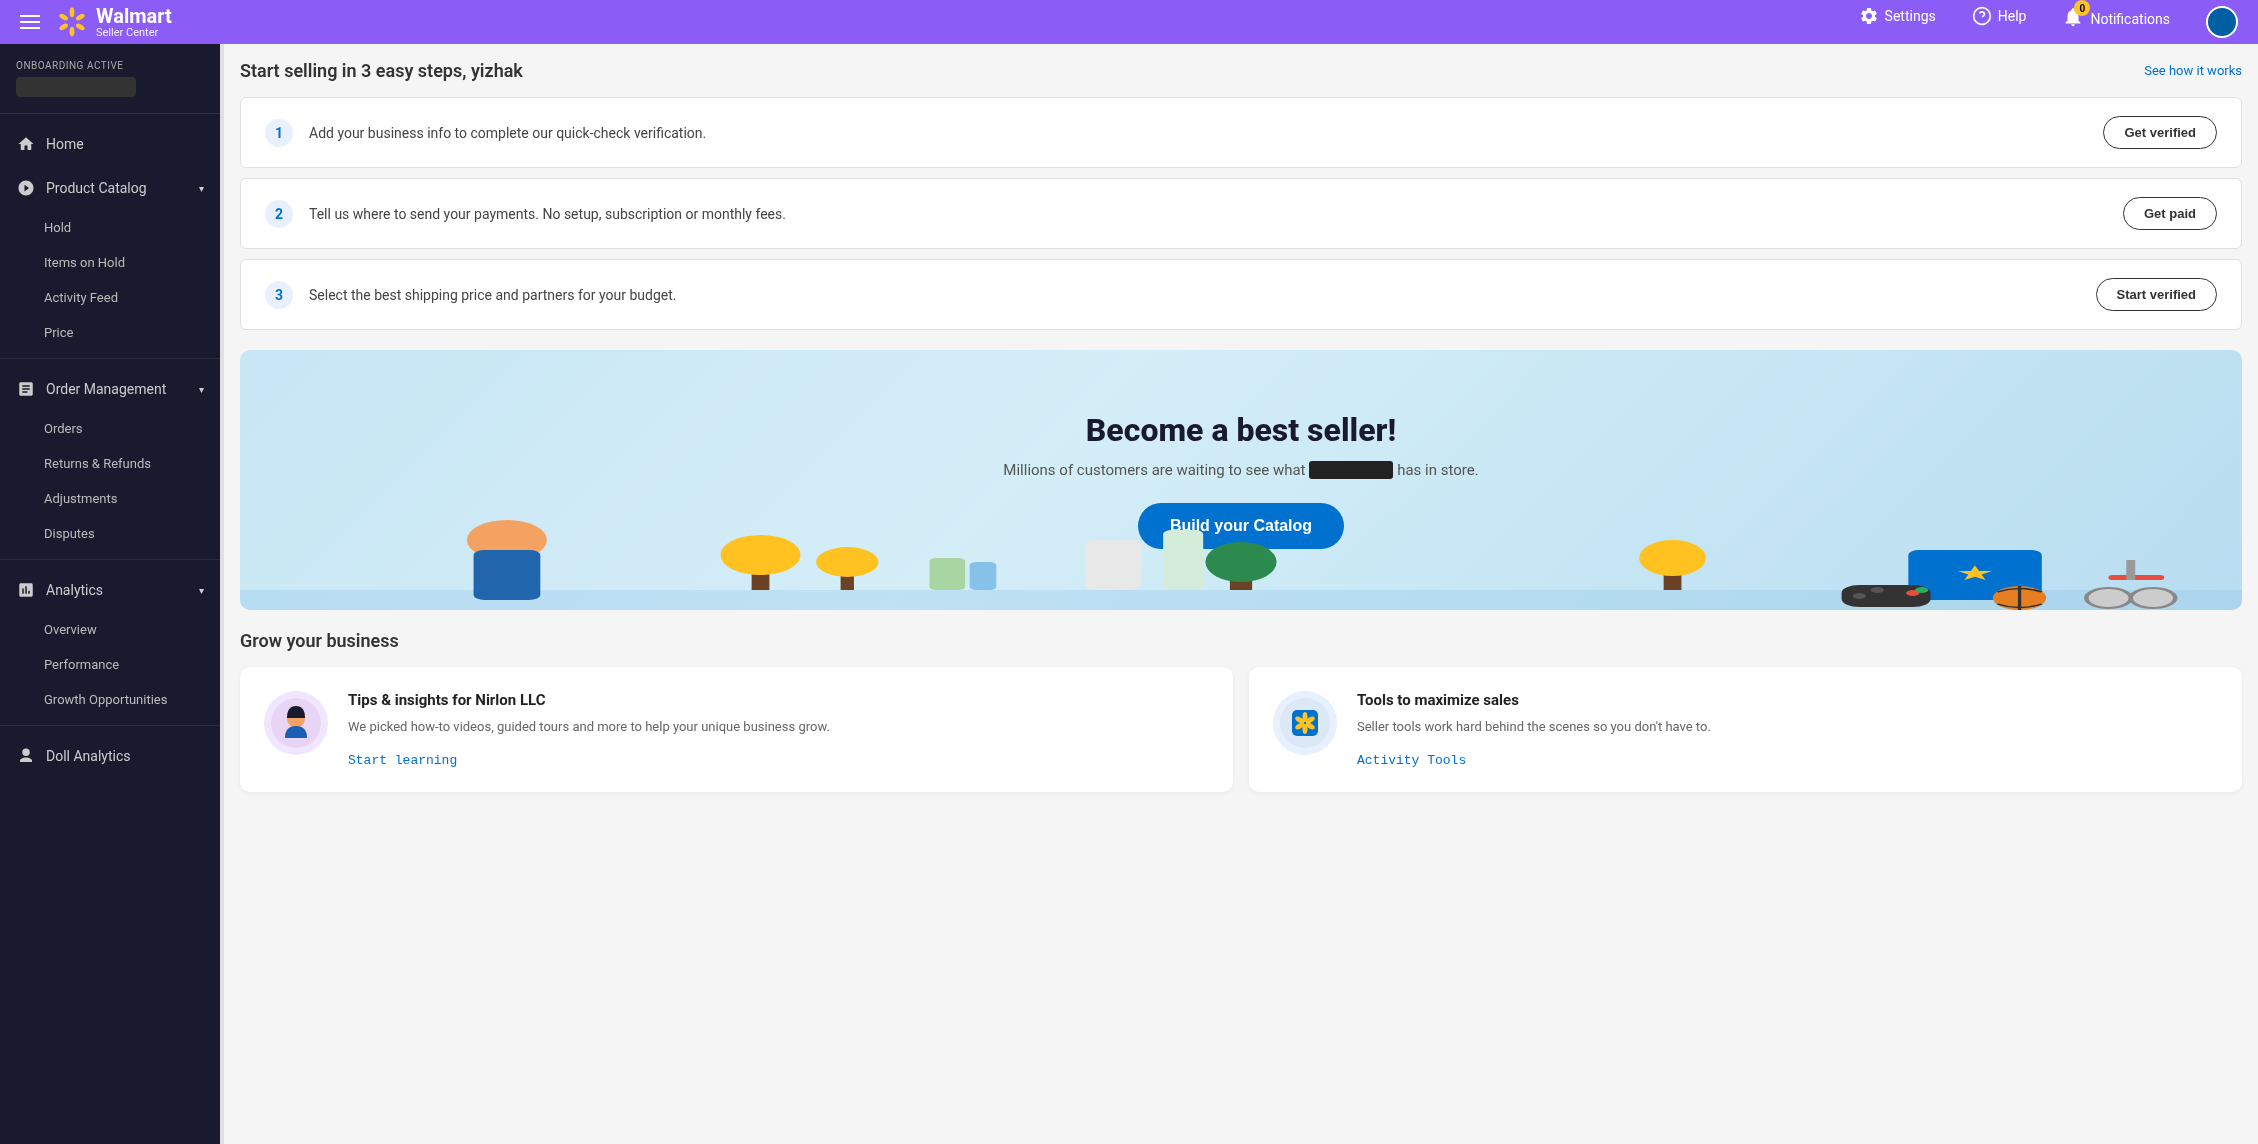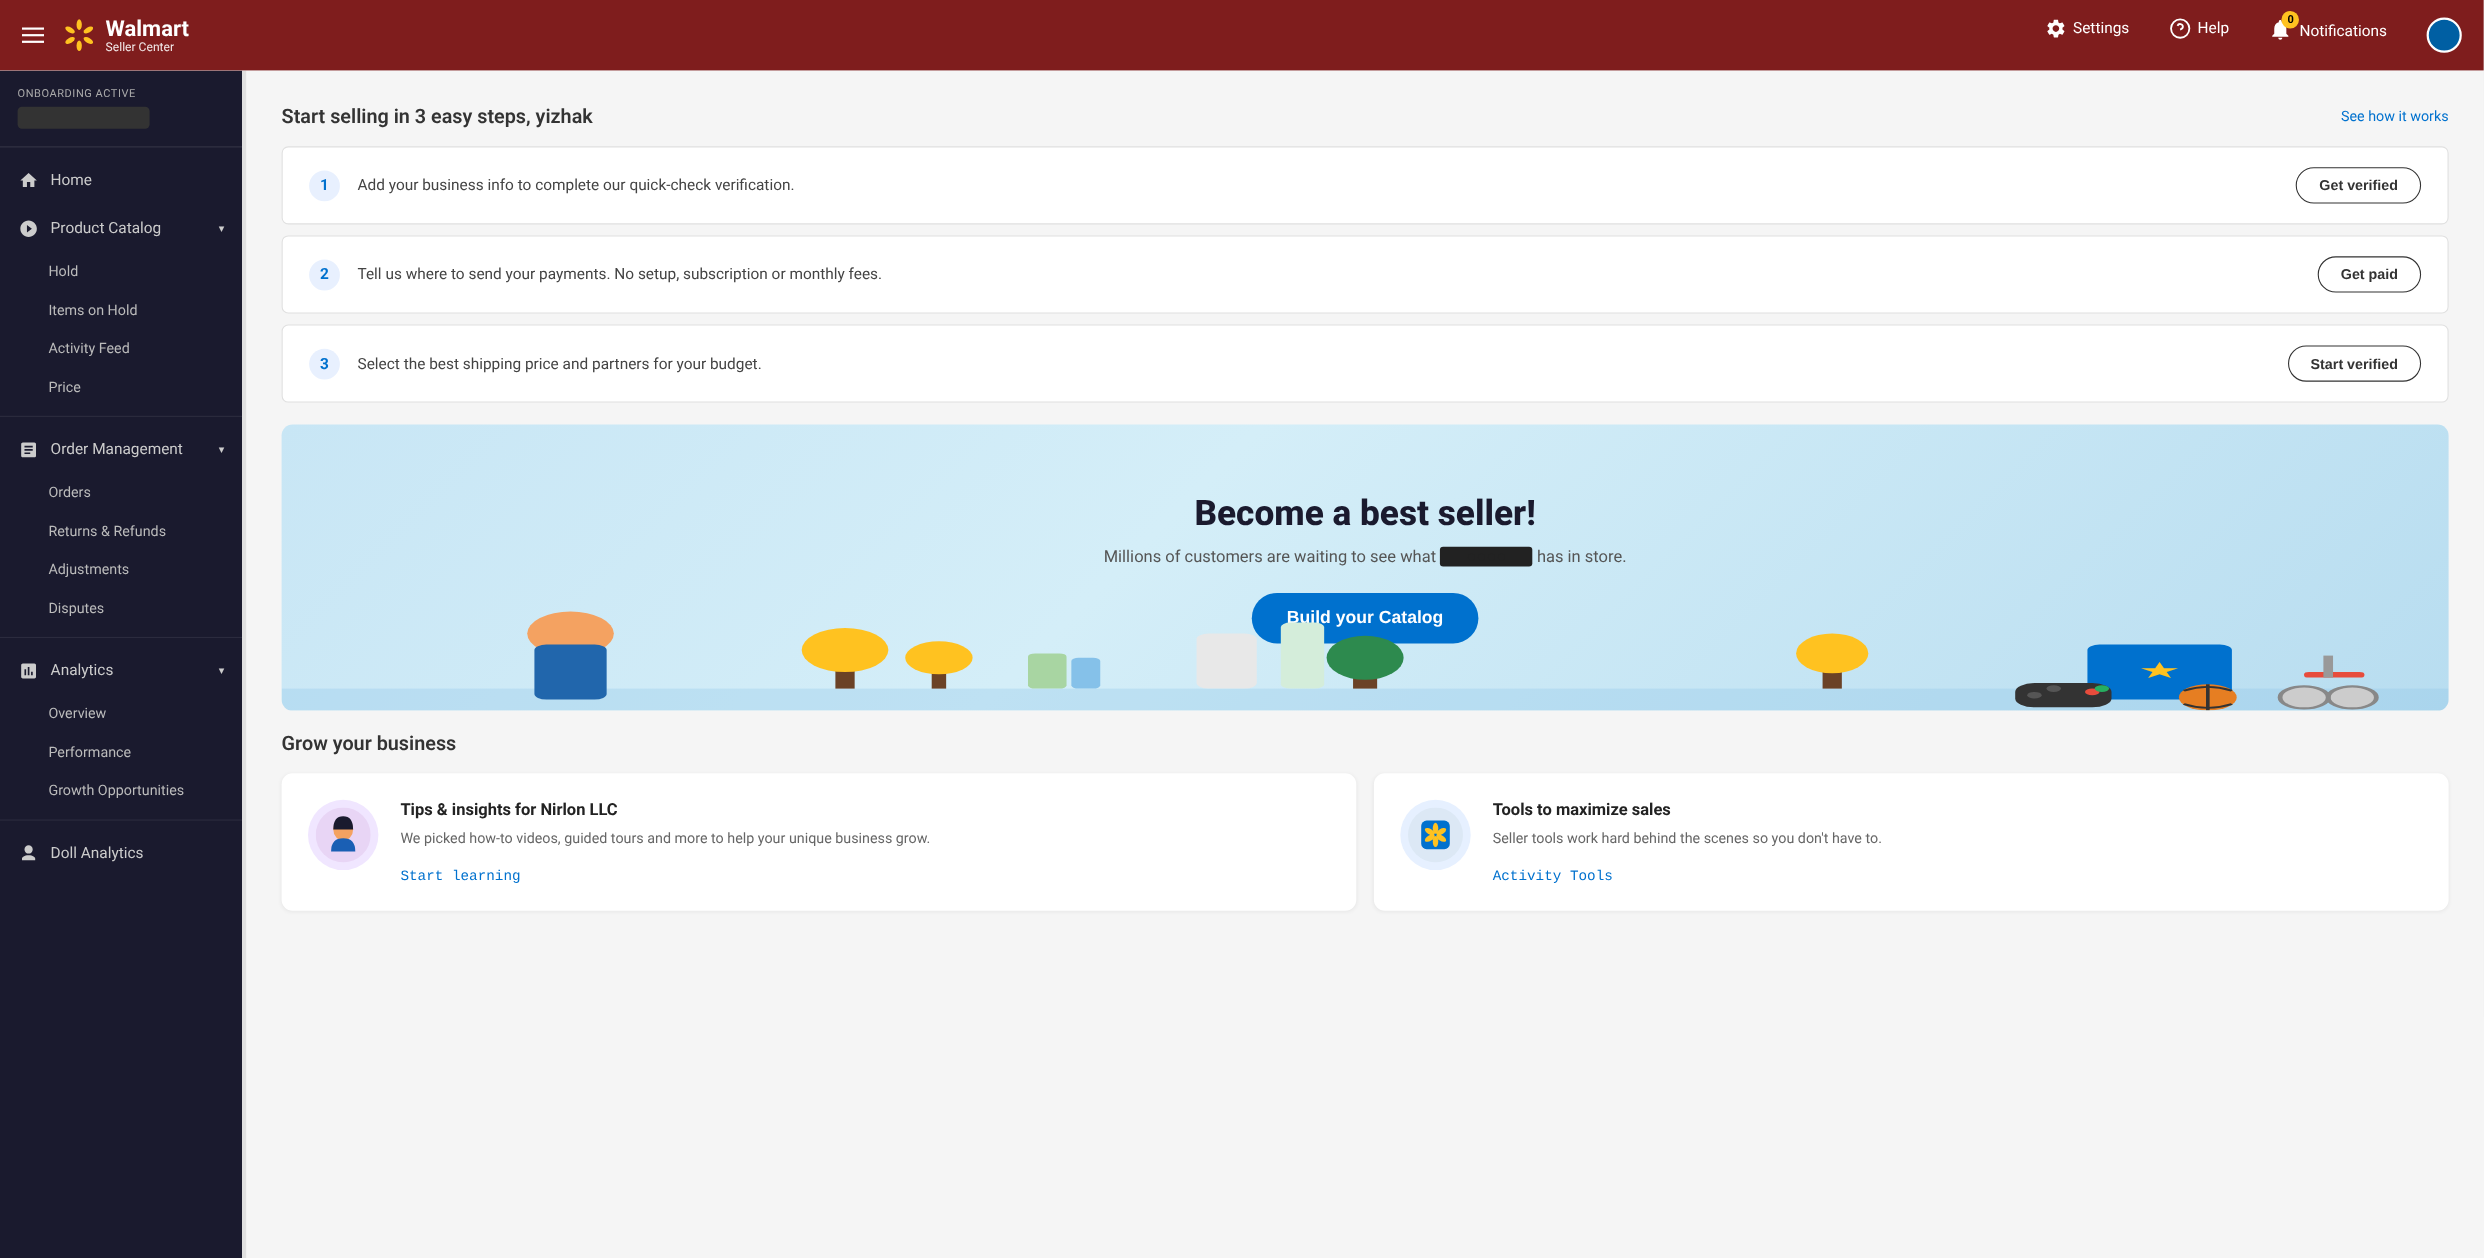--- a/index.html
+++ b/index.html
@@ -1,25 +1,25 @@
 <!DOCTYPE html>
 <html><head>
   <meta charset="utf-8">
   <style>
     * { box-sizing: border-box; margin: 0; padding: 0; }
     body { font-family: -apple-system, BlinkMacSystemFont, 'Segoe UI', Roboto, sans-serif; background: #f1f1f1; display: flex; flex-direction: column; height: 100vh; overflow: hidden; }
 
     
     .header {
-      background: #7f1d1d;
+      background: #8b5cf6;
       color: white;
       display: flex;
       align-items: center;
       padding: 0 20px;
-      height: 64px;
+      height: 44px;
       flex-shrink: 0;
       z-index: 100;
     }
     .header-left { display: flex; align-items: center; gap: 16px; }
     .hamburger { cursor: pointer; display: flex; flex-direction: column; gap: 4px; }
     .hamburger span { width: 20px; height: 2px; background: white; display: block; }
     .logo-area { display: flex; align-items: center; gap: 8px; }
     .logo-text { font-size: 20px; font-weight: 700; color: white; line-height: 1; }
     .logo-sub { font-size: 11px; color: white; opacity: 0.9; }
     .spark-icon { width: 32px; height: 32px; }
@@ -59,21 +59,21 @@
       display: block;
     }
     .section-divider { height: 1px; background: rgba(255,255,255,0.08); margin: 8px 0; }
 
     
     .sidebar::-webkit-scrollbar { width: 4px; }
     .sidebar::-webkit-scrollbar-track { background: transparent; }
     .sidebar::-webkit-scrollbar-thumb { background: rgba(255,255,255,0.2); border-radius: 2px; }
 
     
-    .main-content { flex: 1; overflow-y: auto; padding: 32px; background: #f5f5f5; }
+    .main-content { flex: 1; overflow-y: auto; padding: 16px; background: #f5f5f5; }
 
     
     .steps-header { display: flex; justify-content: space-between; align-items: center; margin-bottom: 16px; }
     .steps-title { font-size: 18px; font-weight: 600; color: #333; }
     .see-how-link { font-size: 13px; color: #0071ce; cursor: pointer; text-decoration: none; }
     .step-card {
       background: white; border: 1px solid #e0e0e0; border-radius: 6px;
       padding: 18px 24px; margin-bottom: 10px;
       display: flex; align-items: center; gap: 16px;
     }

